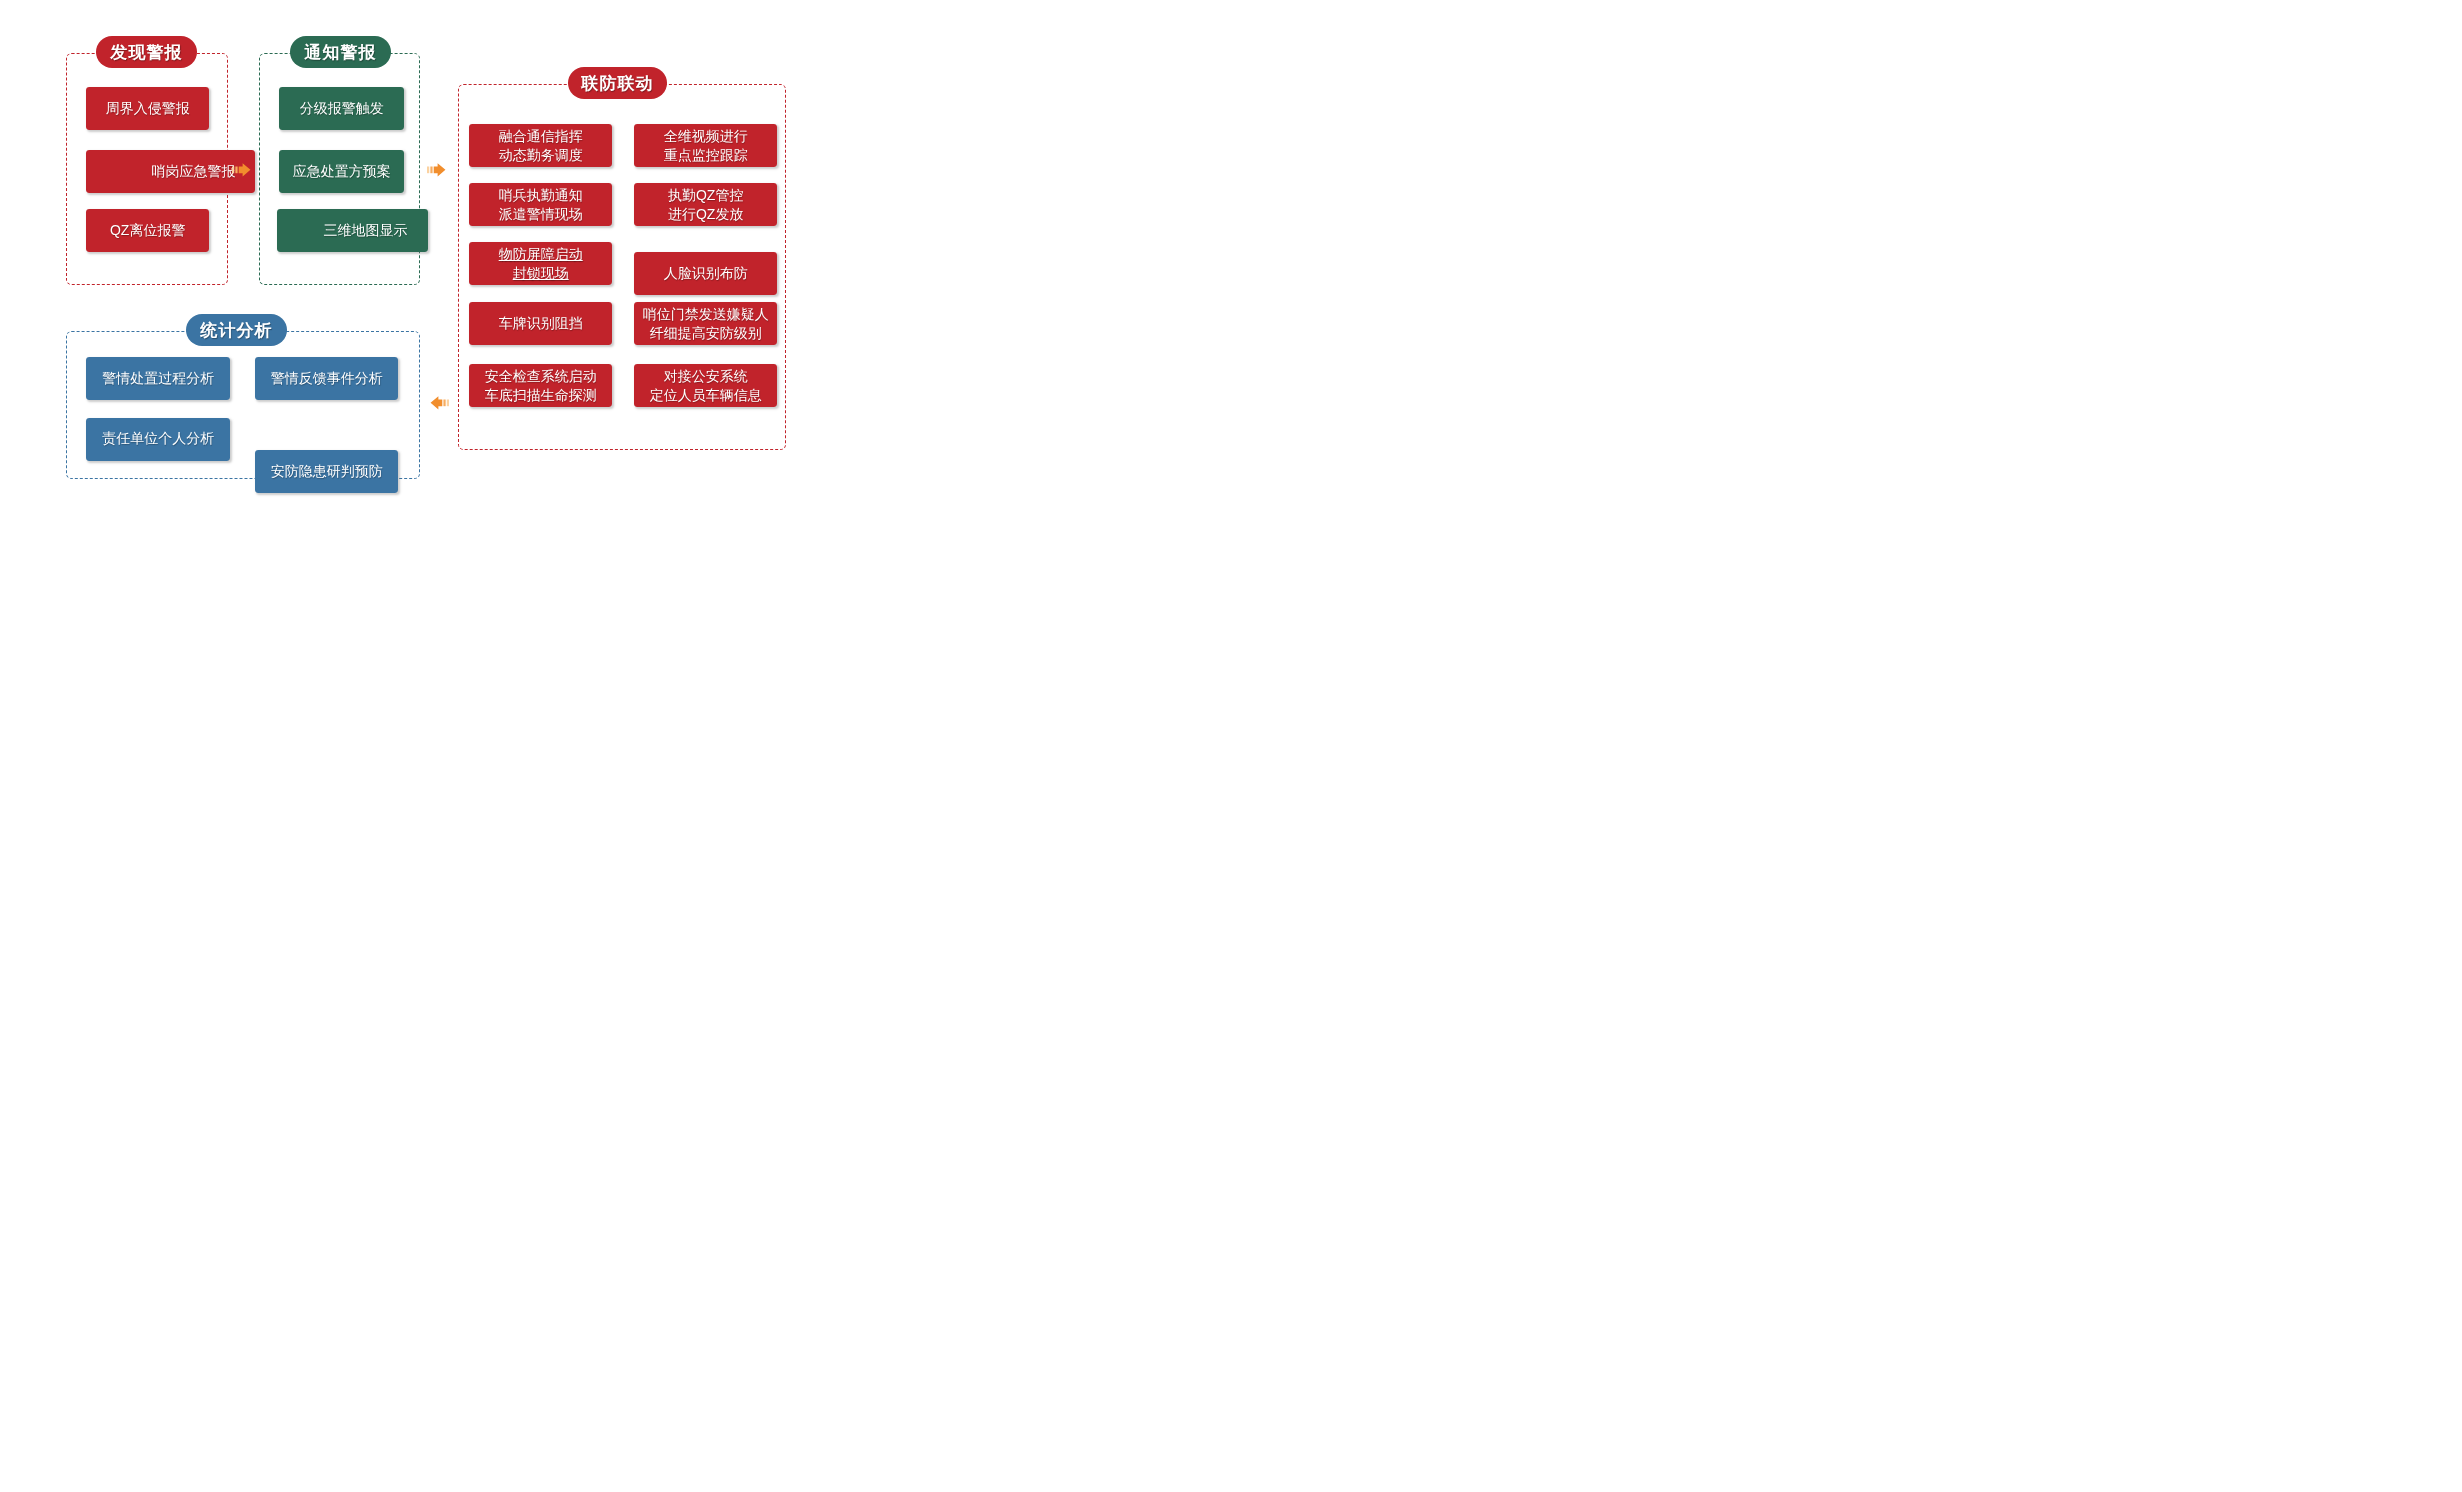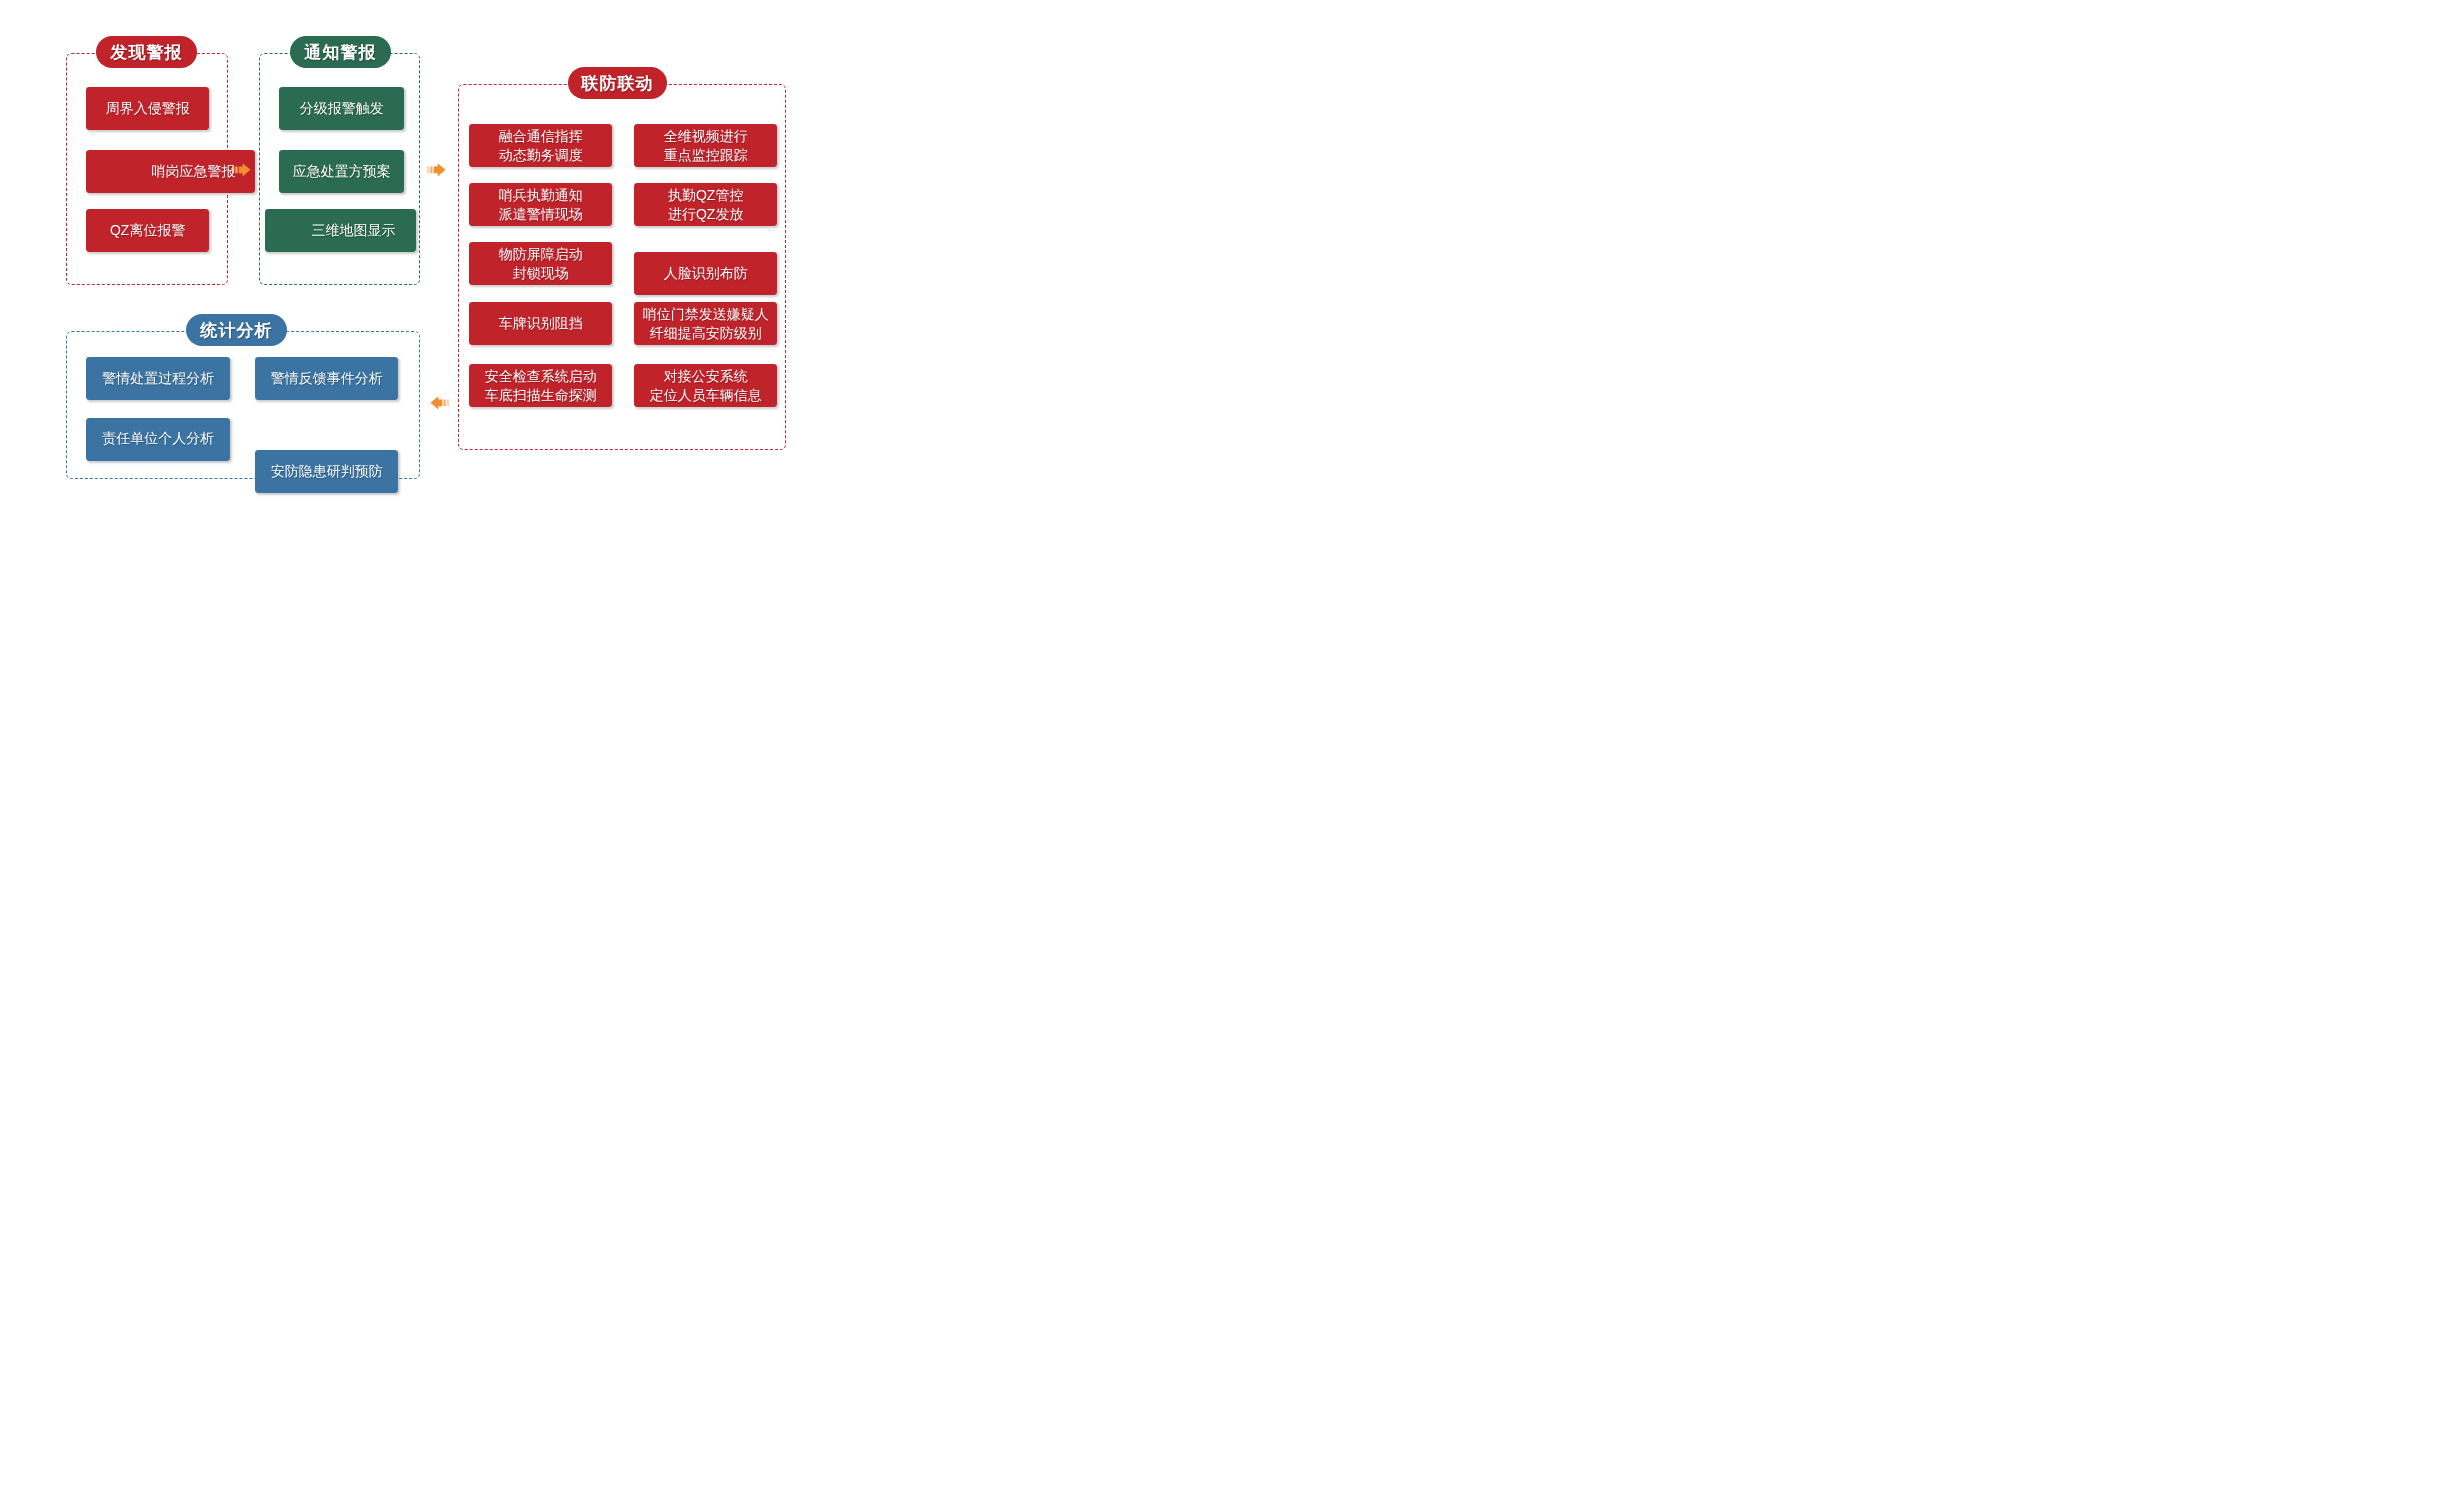--- a/index.html
+++ b/index.html
@@ -69,33 +69,33 @@
   <div class="dashed-box dashed-red" style="left:66px;top:53px;width:162px;height:232px;"></div>
   <div class="pill bg-red" style="left:96px;top:36px;width:101px;height:32px;">发现警报</div>
   <div class="block bg-red" style="left:86px;top:87px;width:119px;height:39px;">周界入侵警报</div>
   <div class="block bg-red" style="left:86px;top:150px;width:119px;height:39px;padding-left:48px;">哨岗应急警报</div>
   <div class="block bg-red" style="left:86px;top:209px;width:119px;height:39px;">QZ离位报警</div>
 
   <div class="dashed-box dashed-green" style="left:259px;top:53px;width:161px;height:232px;"></div>
   <div class="pill bg-green" style="left:290px;top:36px;width:101px;height:32px;">通知警报</div>
   <div class="block bg-green" style="left:279px;top:87px;width:121px;height:39px;">分级报警触发</div>
   <div class="block bg-green" style="left:279px;top:150px;width:121px;height:39px;">应急处置方预案</div>
-  <div class="block bg-green" style="left:265px;top:209px;width:121px;height:39px;padding-left:28px;">三维地图显示</div>
+  <div class="block bg-green" style="left:277px;top:209px;width:121px;height:39px;padding-left:28px;">三维地图显示</div>
 
   <div class="dashed-box dashed-red" style="left:458px;top:84px;width:328px;height:366px;"></div>
   <div class="pill bg-red" style="left:568px;top:67px;width:99px;height:32px;">联防联动</div>
   <div class="block bg-red" style="left:469px;top:124px;width:139px;height:39px;">融合通信指挥
 动态勤务调度</div>
   <div class="block bg-red" style="left:634px;top:124px;width:139px;height:39px;">全维视频进行
 重点监控跟踪</div>
   <div class="block bg-red" style="left:469px;top:183px;width:139px;height:39px;">哨兵执勤通知
 派遣警情现场</div>
   <div class="block bg-red" style="left:634px;top:183px;width:139px;height:39px;">执勤QZ管控
 进行QZ发放</div>
-  <div class="block bg-red" style="left:469px;top:242px;width:139px;height:39px;">物防屏障启动
+  <div class="block bg-red" style="left:469px;top:242px;width:139px;height:39px;text-decoration:underline;">物防屏障启动
 封锁现场</div>
   <div class="block bg-red" style="left:634px;top:252px;width:139px;height:39px;">人脸识别布防</div>
   <div class="block bg-red" style="left:469px;top:302px;width:139px;height:39px;">车牌识别阻挡</div>
   <div class="block bg-red" style="left:634px;top:302px;width:139px;height:39px;">哨位门禁发送嫌疑人
 纤细提高安防级别</div>
   <div class="block bg-red" style="left:469px;top:364px;width:139px;height:39px;">安全检查系统启动
 车底扫描生命探测</div>
   <div class="block bg-red" style="left:634px;top:364px;width:139px;height:39px;">对接公安系统
 定位人员车辆信息</div>
 

